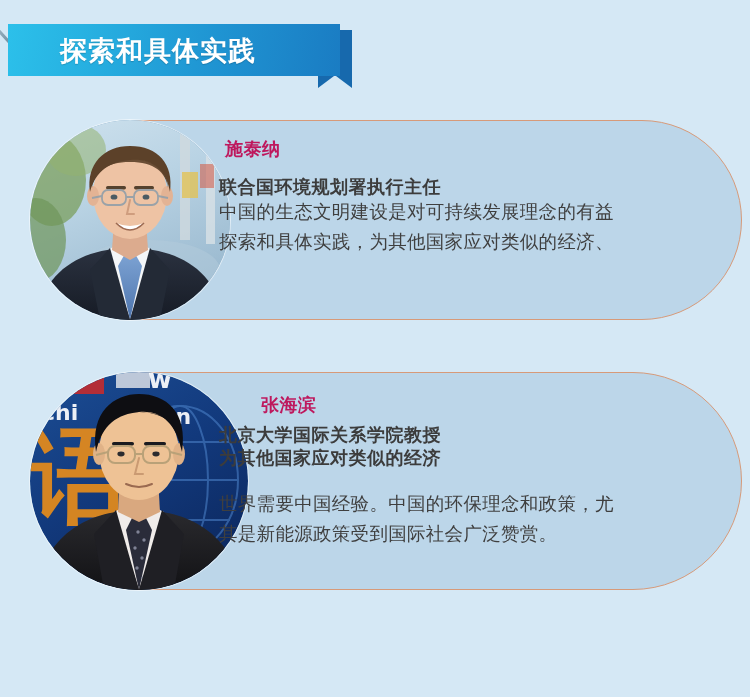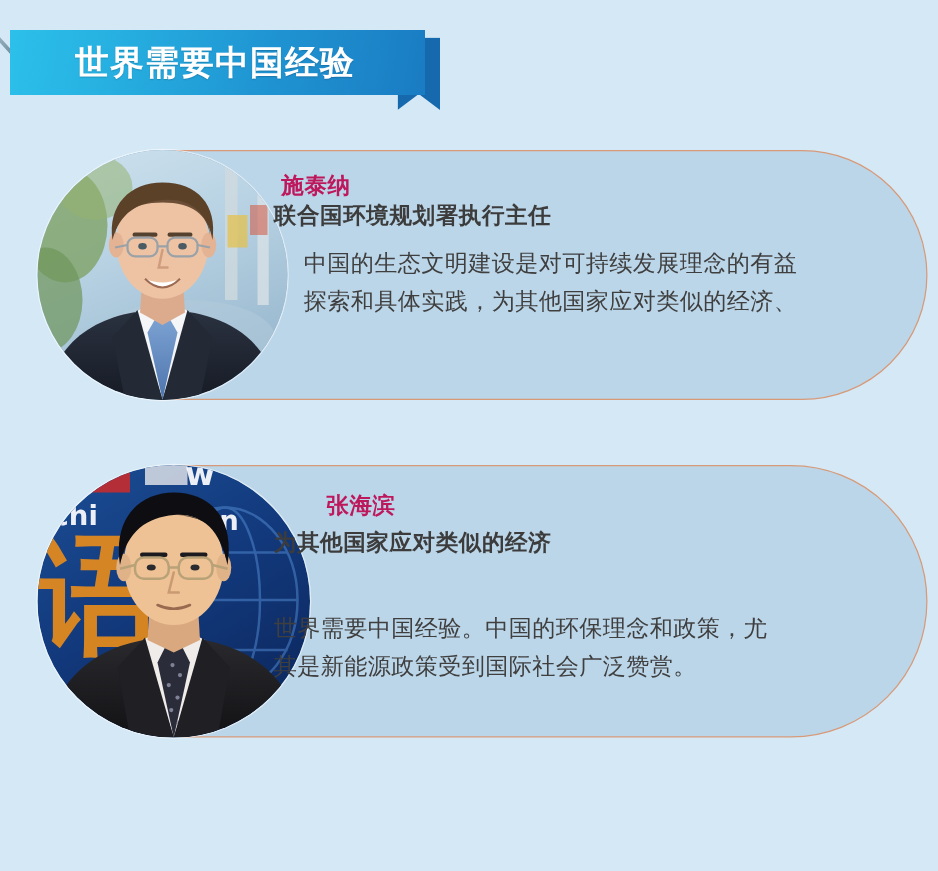--- a/index.html
+++ b/index.html
@@ -143,37 +143,37 @@
     line-height: 1.28;
     letter-spacing: 0.5px;
   }
   .quote-line {
     color: #3f3f3f;
     font-size: 18.5px;
     line-height: 1.62;
     letter-spacing: 0.3px;
   }
   .card-1 .person-name { position: absolute; top: 19px; left: 6px; }
-  .card-1 .roles { position: absolute; top: 40px; left: 0px; }
-  .card-1 .quote { position: absolute; top: 76px; left: 0px; margin-left: 24px; }
+  .card-1 .roles { position: absolute; top: 54px; left: 0px; }
+  .card-1 .quote { position: absolute; top: 76px; left: 0px; }
 
   .card-2 .person-name { position: absolute; top: 23px; left: 6px; margin-left: 36px; }
   .card-2 .roles { position: absolute; top: 50px; left: 0px; }
   .card-2 .quote { position: absolute; top: 116px; left: 0px; }
 </style>
 </head>
 <body>
 
 <div class="banner-wrap">
   <div class="banner-pin">
       <i></i>
     </div>
   <div class="banner-fold"></div>
   <div class="banner">
-    <span class="banner-title">世界需要中国经验</span>
+    <span class="banner-title">探索和具体实践</span>
   </div>
 </div>
 
 <div class="card card-1">
   <div class="card-inner">
 
     <div class="avatar">
       <svg viewBox="0 0 200 200" preserveAspectRatio="xMidYMid slice" aria-hidden="true">
         <defs>
           <linearGradient id="bg1" x1="0" y1="0" x2="0.4" y2="1">
@@ -344,20 +344,21 @@
           <path d="M109 86 L105 102 L113 102" fill="none" stroke="#ca9a72" stroke-width="2" stroke-linecap="round"></path>
 
           <path d="M96 112 Q109 118 122 112" fill="none" stroke="#9a6a50" stroke-width="2" stroke-linecap="round"></path>
         </g>
       </svg>
     </div>
 
     <div class="card-text">
       <div class="person-name">张海滨</div>
       <div class="roles">
+        <div class="person-role">北京大学国际关系学院教授</div>
         <div class="person-role">为其他国家应对类似的经济</div>
       </div>
       <div class="quote">
         <div class="quote-line">世界需要中国经验。中国的环保理念和政策，尤</div>
         <div class="quote-line">其是新能源政策受到国际社会广泛赞赏。</div>
       </div>
     </div>
 
   </div>
 </div>

